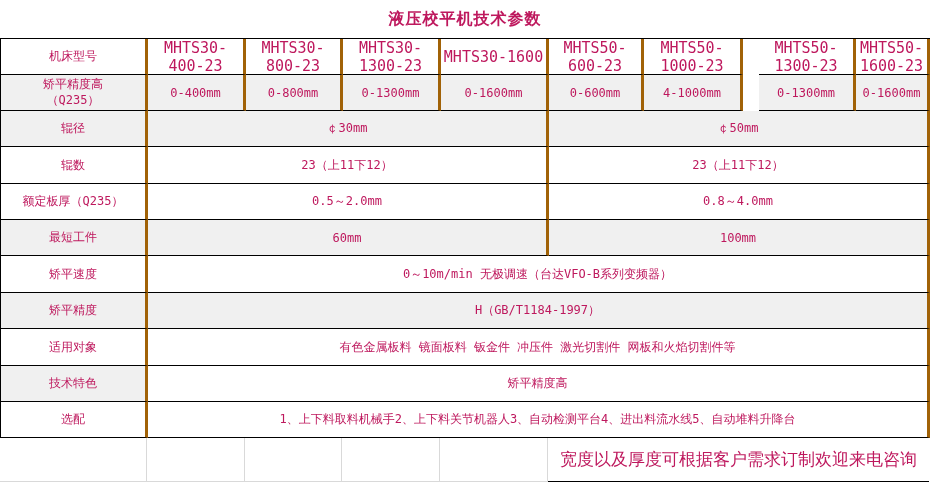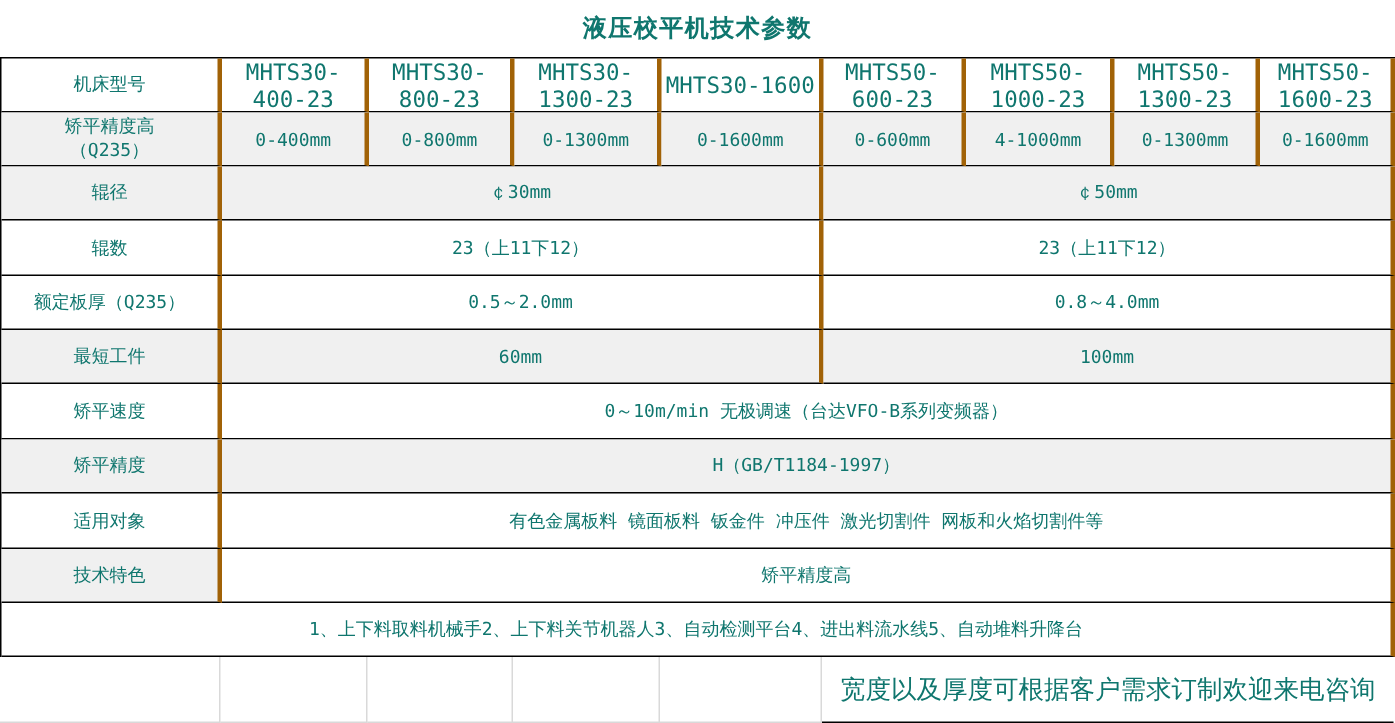--- a/index.html
+++ b/index.html
@@ -1,19 +1,19 @@
 <!DOCTYPE html>
 <html><head>
 <meta charset="utf-8">
 <style>
   html,body{margin:0;padding:0;background:#fff;}
   #page{
     width:930px;height:482px;
     font-family:"DejaVu Sans Mono","DejaVu Sans",sans-serif;
-    color:#0f766e;background:#fff;position:relative;overflow:hidden;
+    color:#be185d;background:#fff;position:relative;overflow:hidden;
     font-size:12px;
   }
   #title-row{
     height:38px;display:flex;align-items:center;justify-content:center;
     font-family:"DejaVu Sans",sans-serif;
     font-weight:bold;font-size:16px;letter-spacing:1px;
   }
   #spec-table{
     border-top:1px solid #000;border-left:1px solid #000;
     width:930px;box-sizing:border-box;
@@ -27,21 +27,21 @@
   }
   .shade{background:#f0f0f0;}
   
   .c0{width:147px;flex:none;}
   .c1{width:98px;flex:none;}
   .c2{width:97px;flex:none;}
   .c3{width:98px;flex:none;}
   .c4{width:108px;flex:none;}
   .c5{width:95px;flex:none;}
   .c6{width:99px;flex:none;}
-  .c7{width:97px;flex:none;}
+  .c7{width:97px;flex:none;margin-left:16px;}
   .clast{flex:1;}
   .half-left{width:401px;flex:none;} 
   .half-right{flex:1;}
   .span-all{flex:1;}
   
   .h36{height:36px;}
   .h37{height:37px;}
   .model-cell{font-size:15px;}
   .prewrap{white-space:pre-line;line-height:1.3;}
   
@@ -129,20 +129,21 @@
       <div class="cell c0">适用对象</div>
       <div class="cell span-all">有色金属板料 镜面板料 钣金件 冲压件 激光切割件 网板和火焰切割件等</div>
     </div>
 
     <div class="row h36">
       <div class="cell c0 shade">技术特色</div>
       <div class="cell span-all">矫平精度高</div>
     </div>
 
     <div class="row h36">
+      <div class="cell c0">选配</div>
       <div class="cell span-all">1、上下料取料机械手2、上下料关节机器人3、自动检测平台4、进出料流水线5、自动堆料升降台</div>
     </div>
 
   </div>
 
   <div class="footer-row">
     <div class="footer-cell c0"></div>
     <div class="footer-cell c1"></div>
     <div class="footer-cell c2"></div>
     <div class="footer-cell c3"></div>

